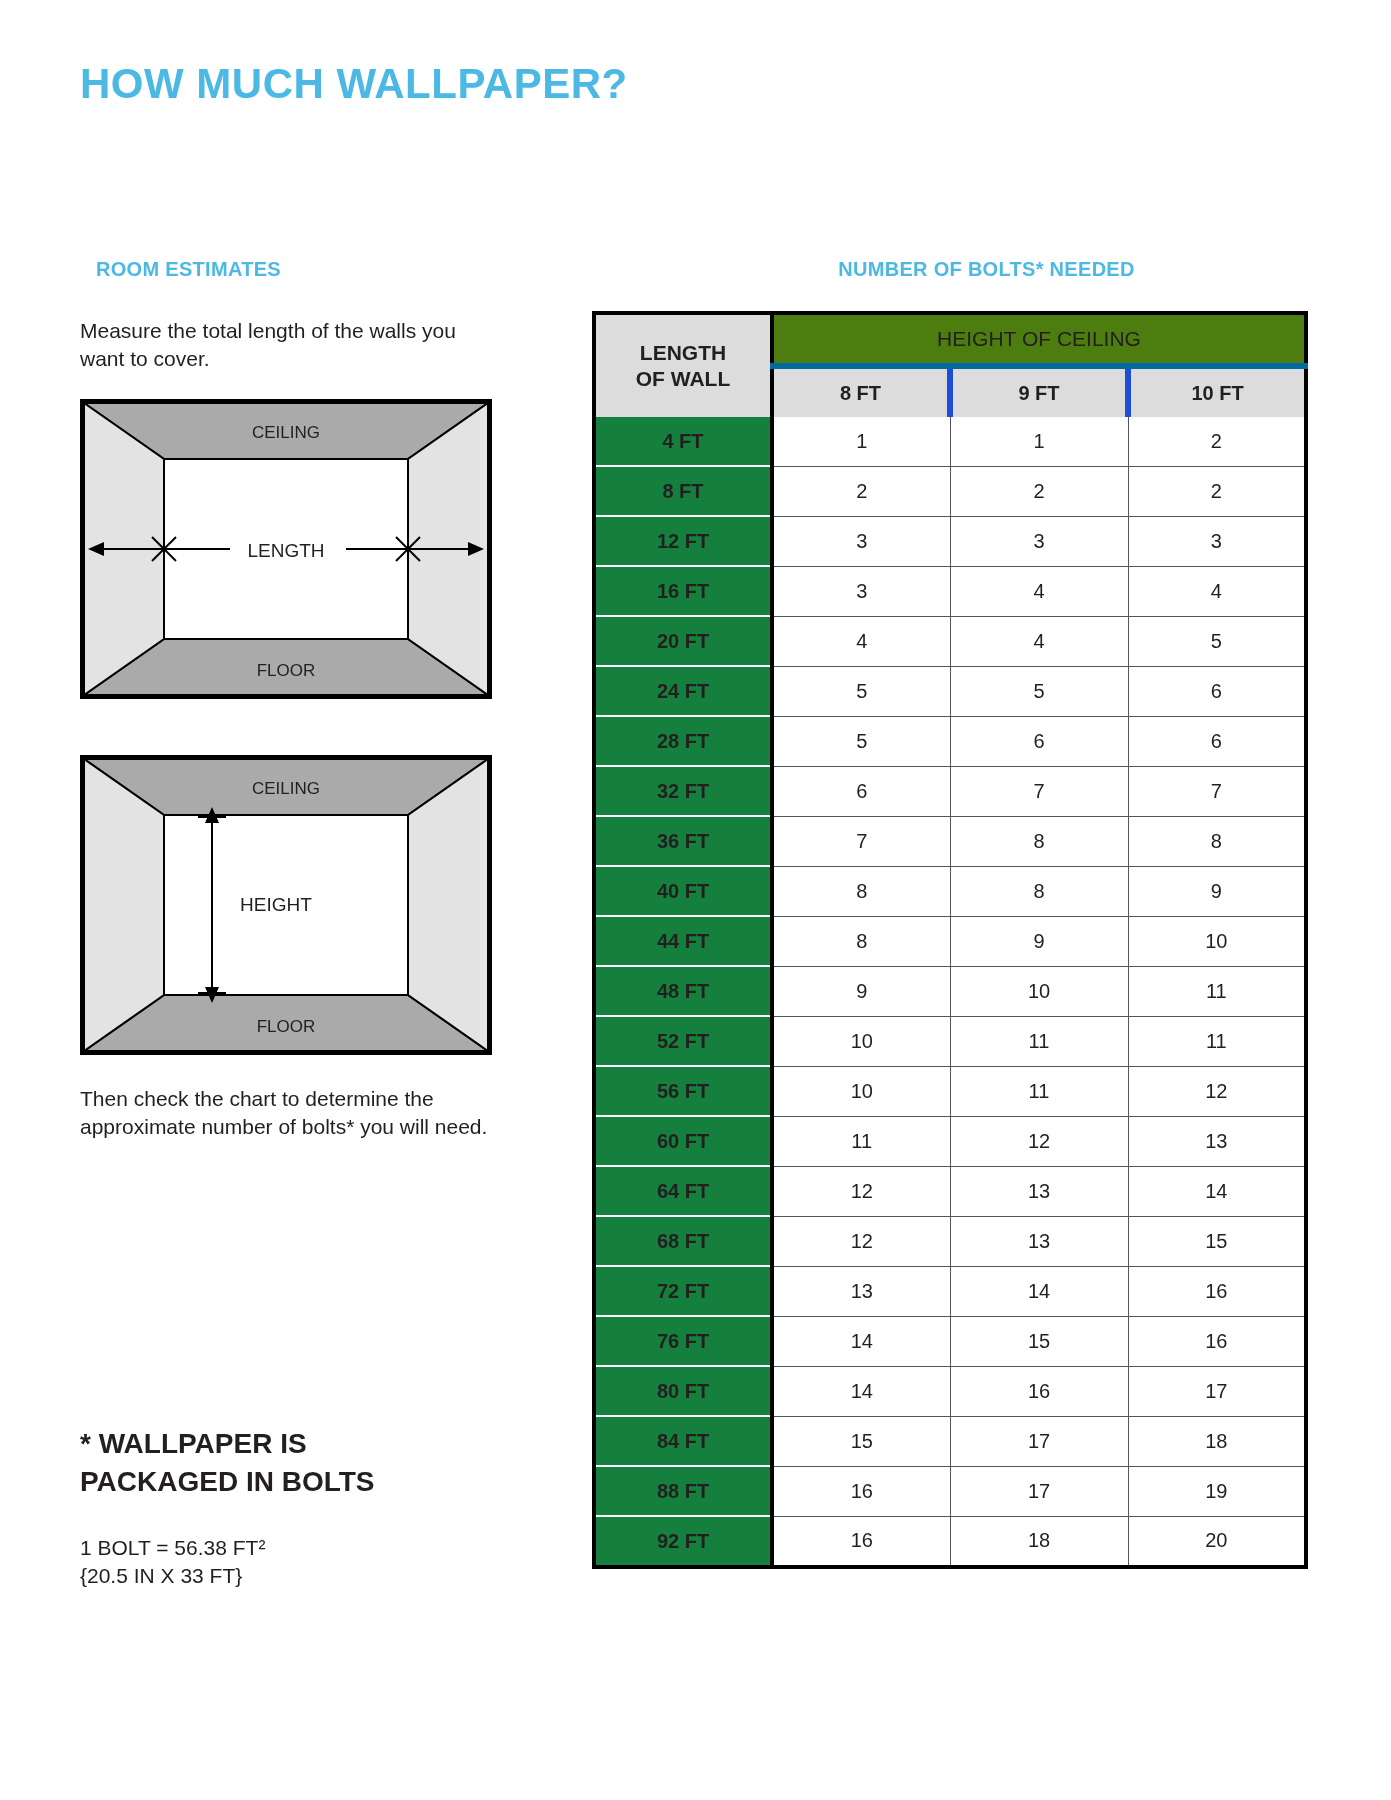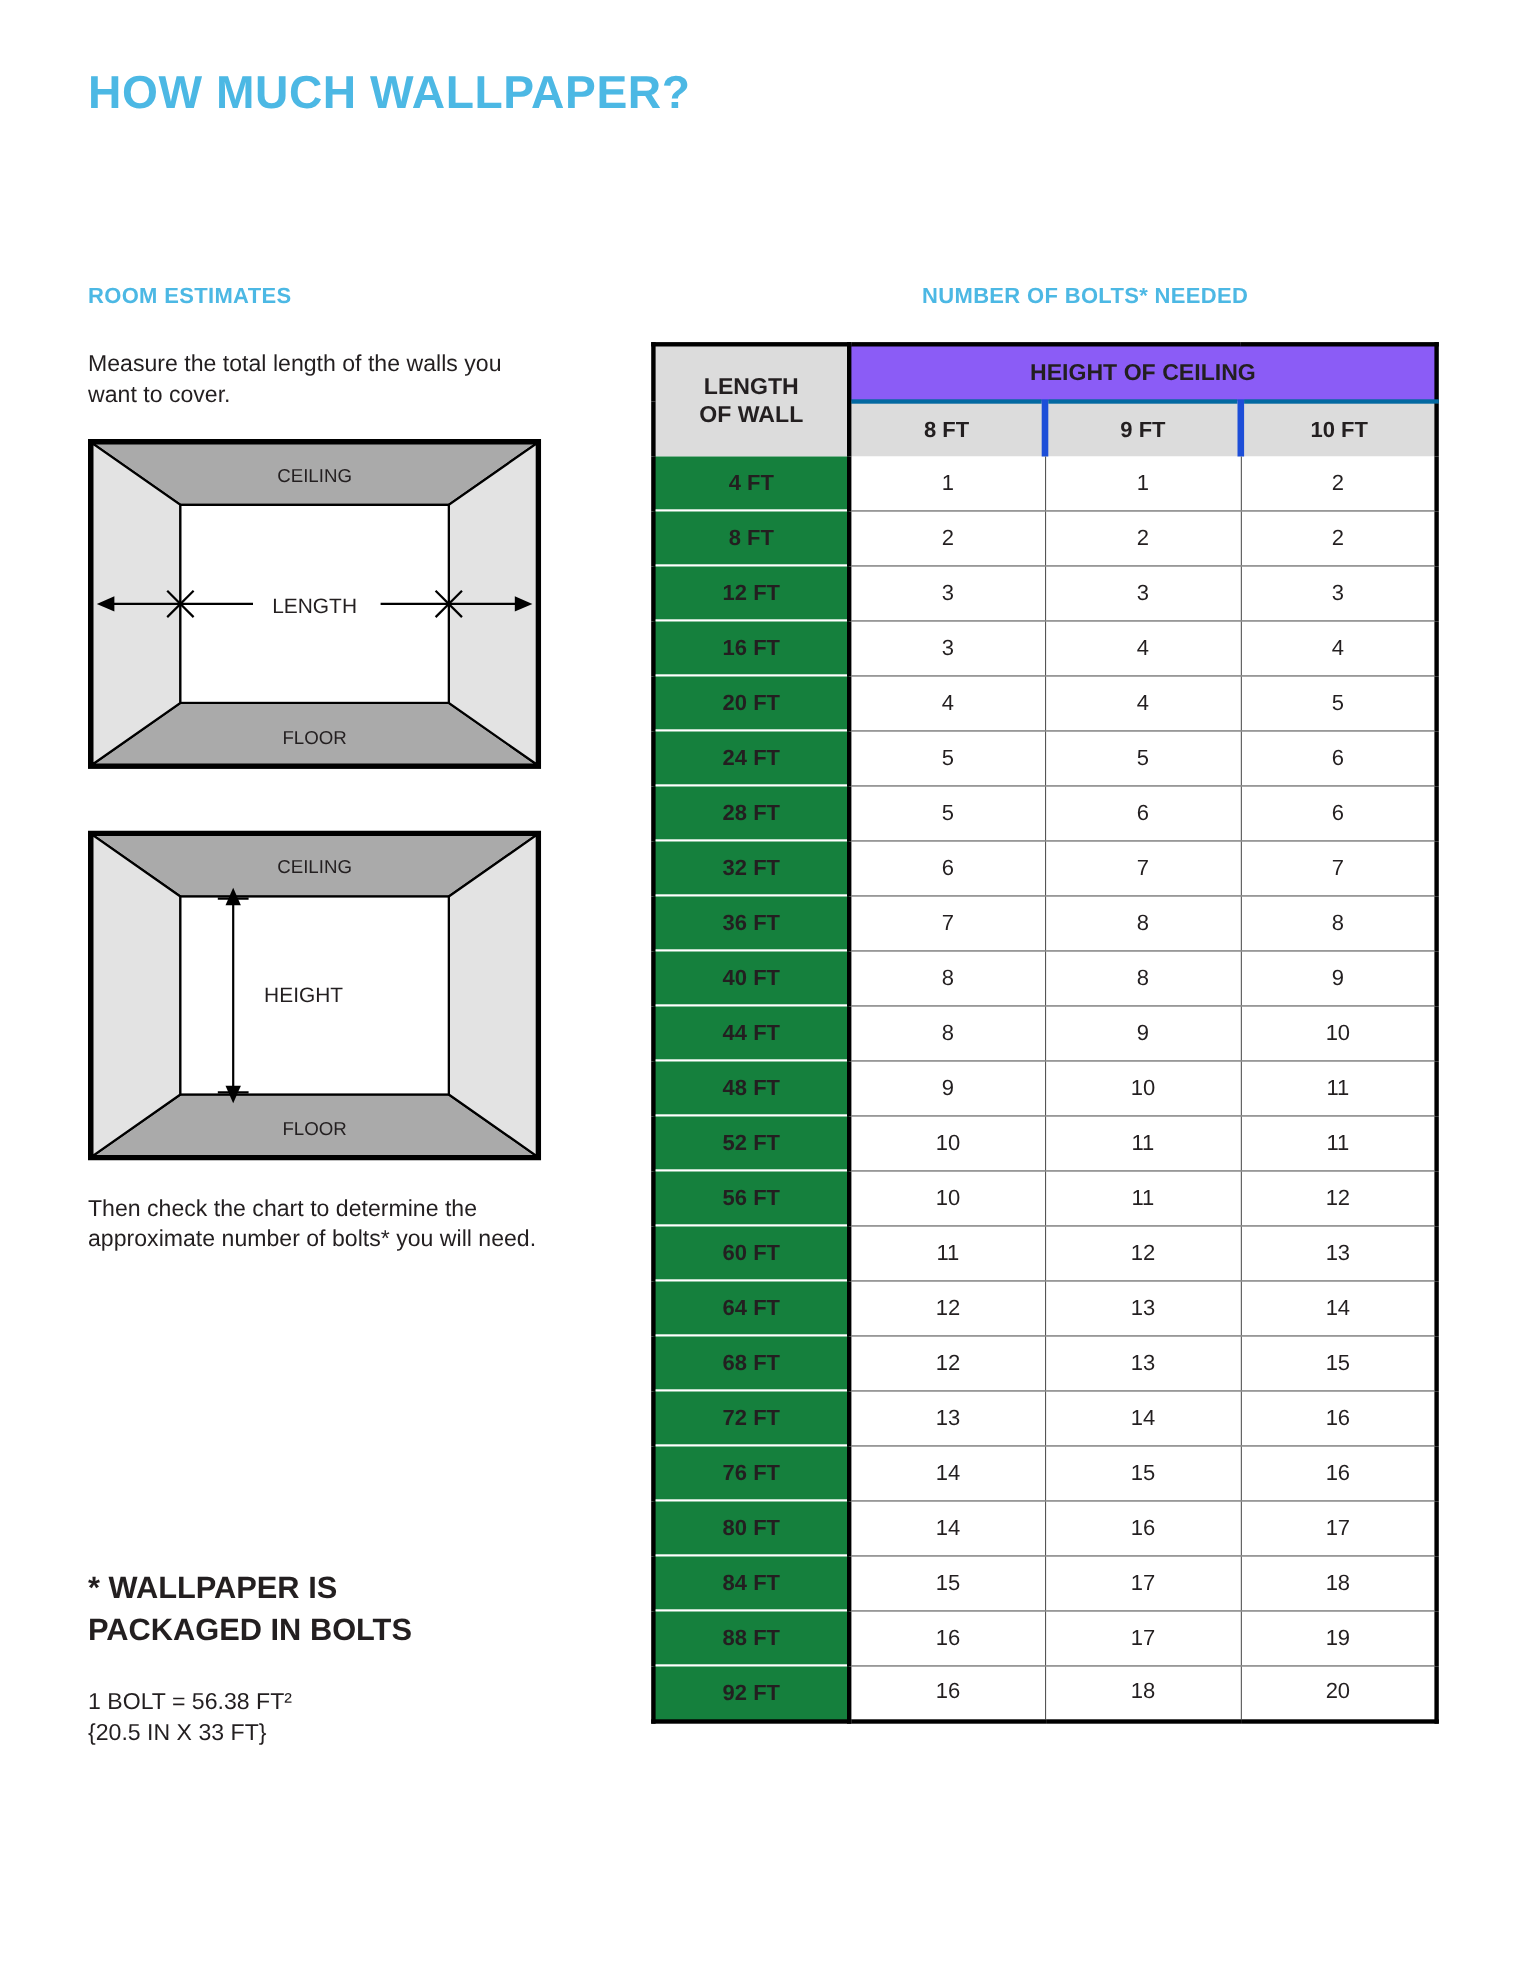--- a/index.html
+++ b/index.html
@@ -36,21 +36,21 @@
     position: absolute;
     left: 80px;
     top: 258px;
     width: 420px;
   }
   .section-head {
     font-size: 20px;
     font-weight: bold;
     color: #4cb8e4;
     letter-spacing: 0.3px;
-    margin: 0 0 36px 0;
+    margin: 0 0 36px 16px;
   }
   .para {
     font-size: 21px;
     line-height: 1.34;
     color: #231f20;
     margin: 0;
   }
 
   
   .room-diagram {
@@ -119,24 +119,24 @@
     color: #231f20;
   }
   .lenwall-head {
     background: #dcdcdc;
     font-weight: bold;
     font-size: 21px;
     border-right: 4px solid #000;
     line-height: 1.25;
   }
   .hoc-head {
-    background: #8b5cf6;
-    font-weight: bold;
+    background: #4d7c0f;
+    font-weight: normal;
     font-size: 21px;
-    border-bottom: 4px solid #0369a1;
+    border-bottom: 6px solid #0369a1;
   }
   .sub-head {
     background: #dcdcdc;
     font-weight: bold;
     font-size: 20px;
   }
   .sub-head.sep { border-left: 6px solid #1d4ed8; text-align: center; }
   .row-label {
     background: #15803d;
     font-weight: bold;

